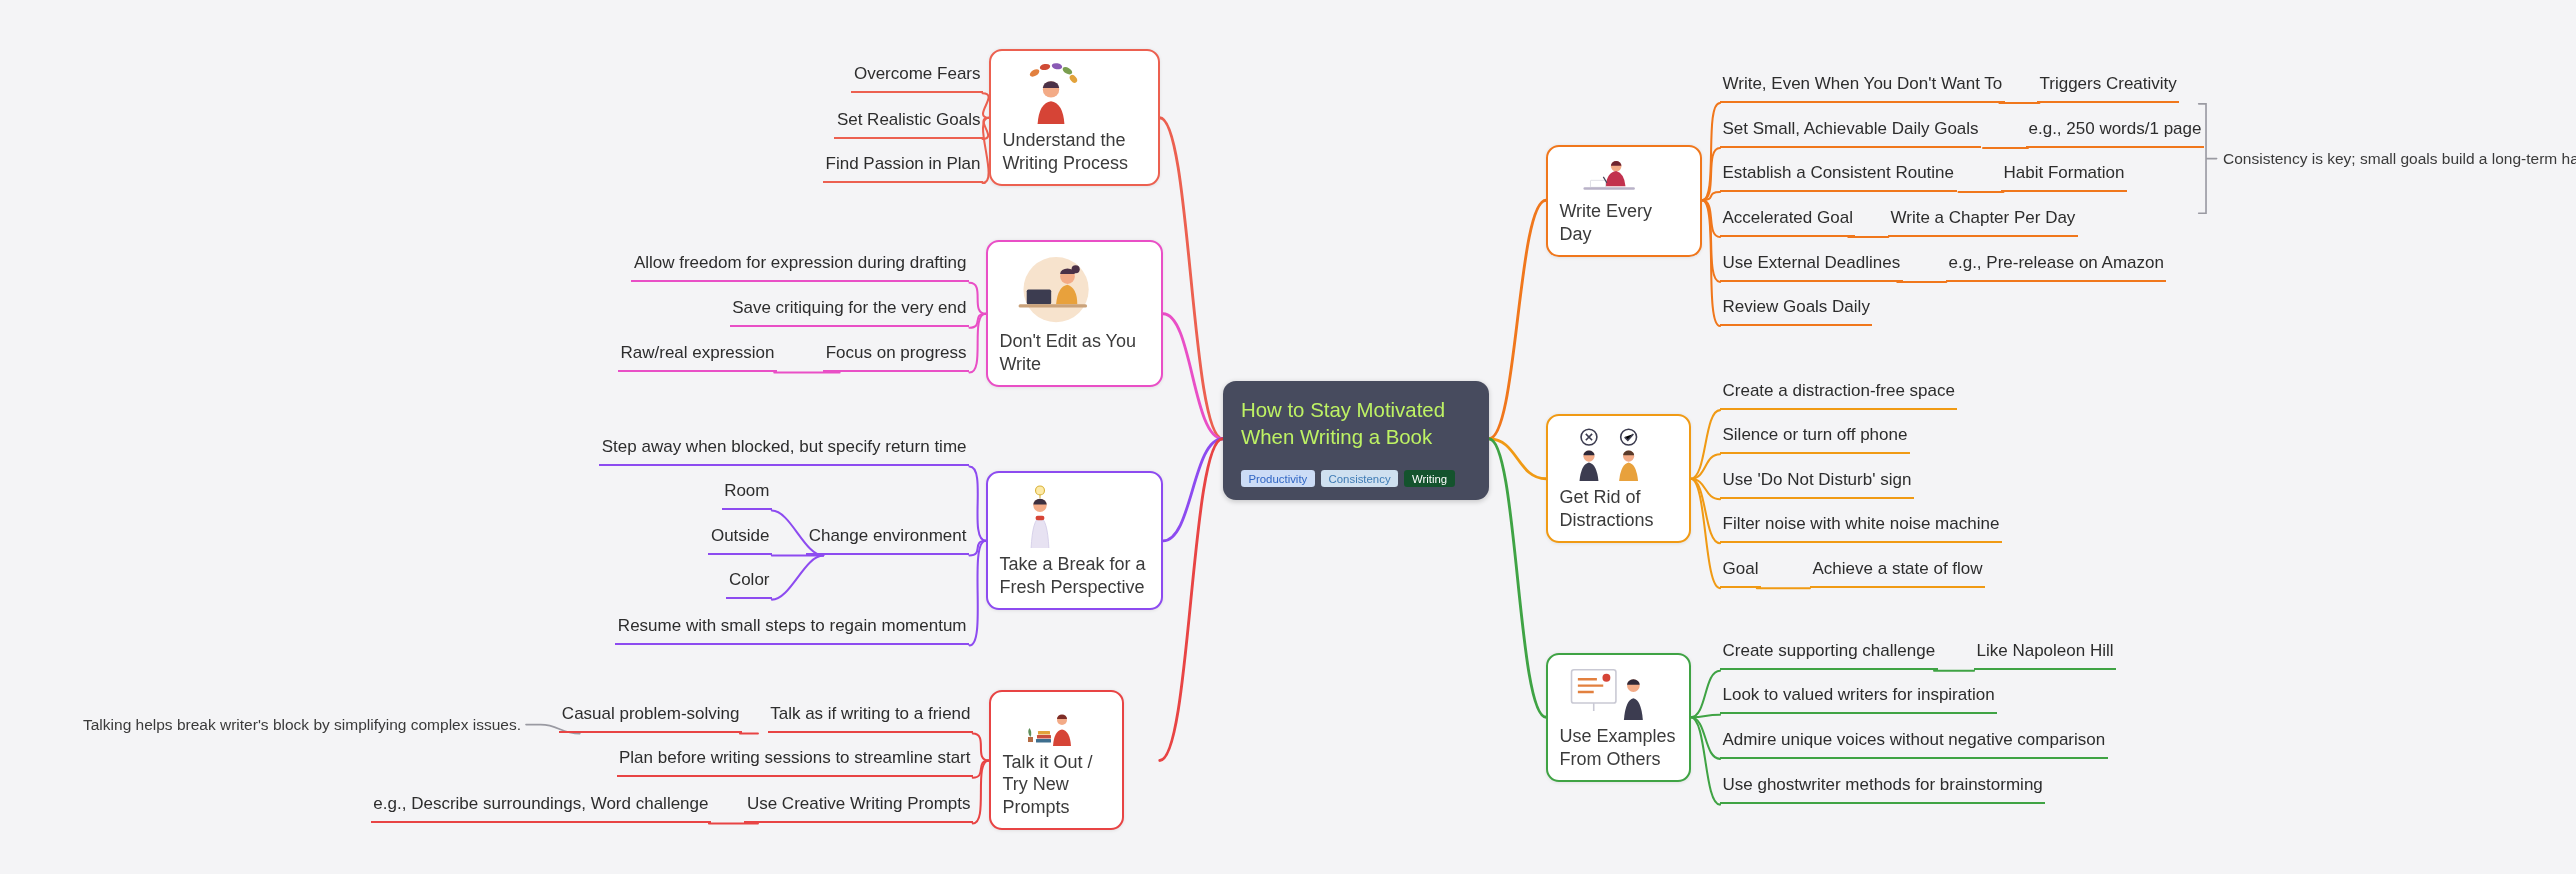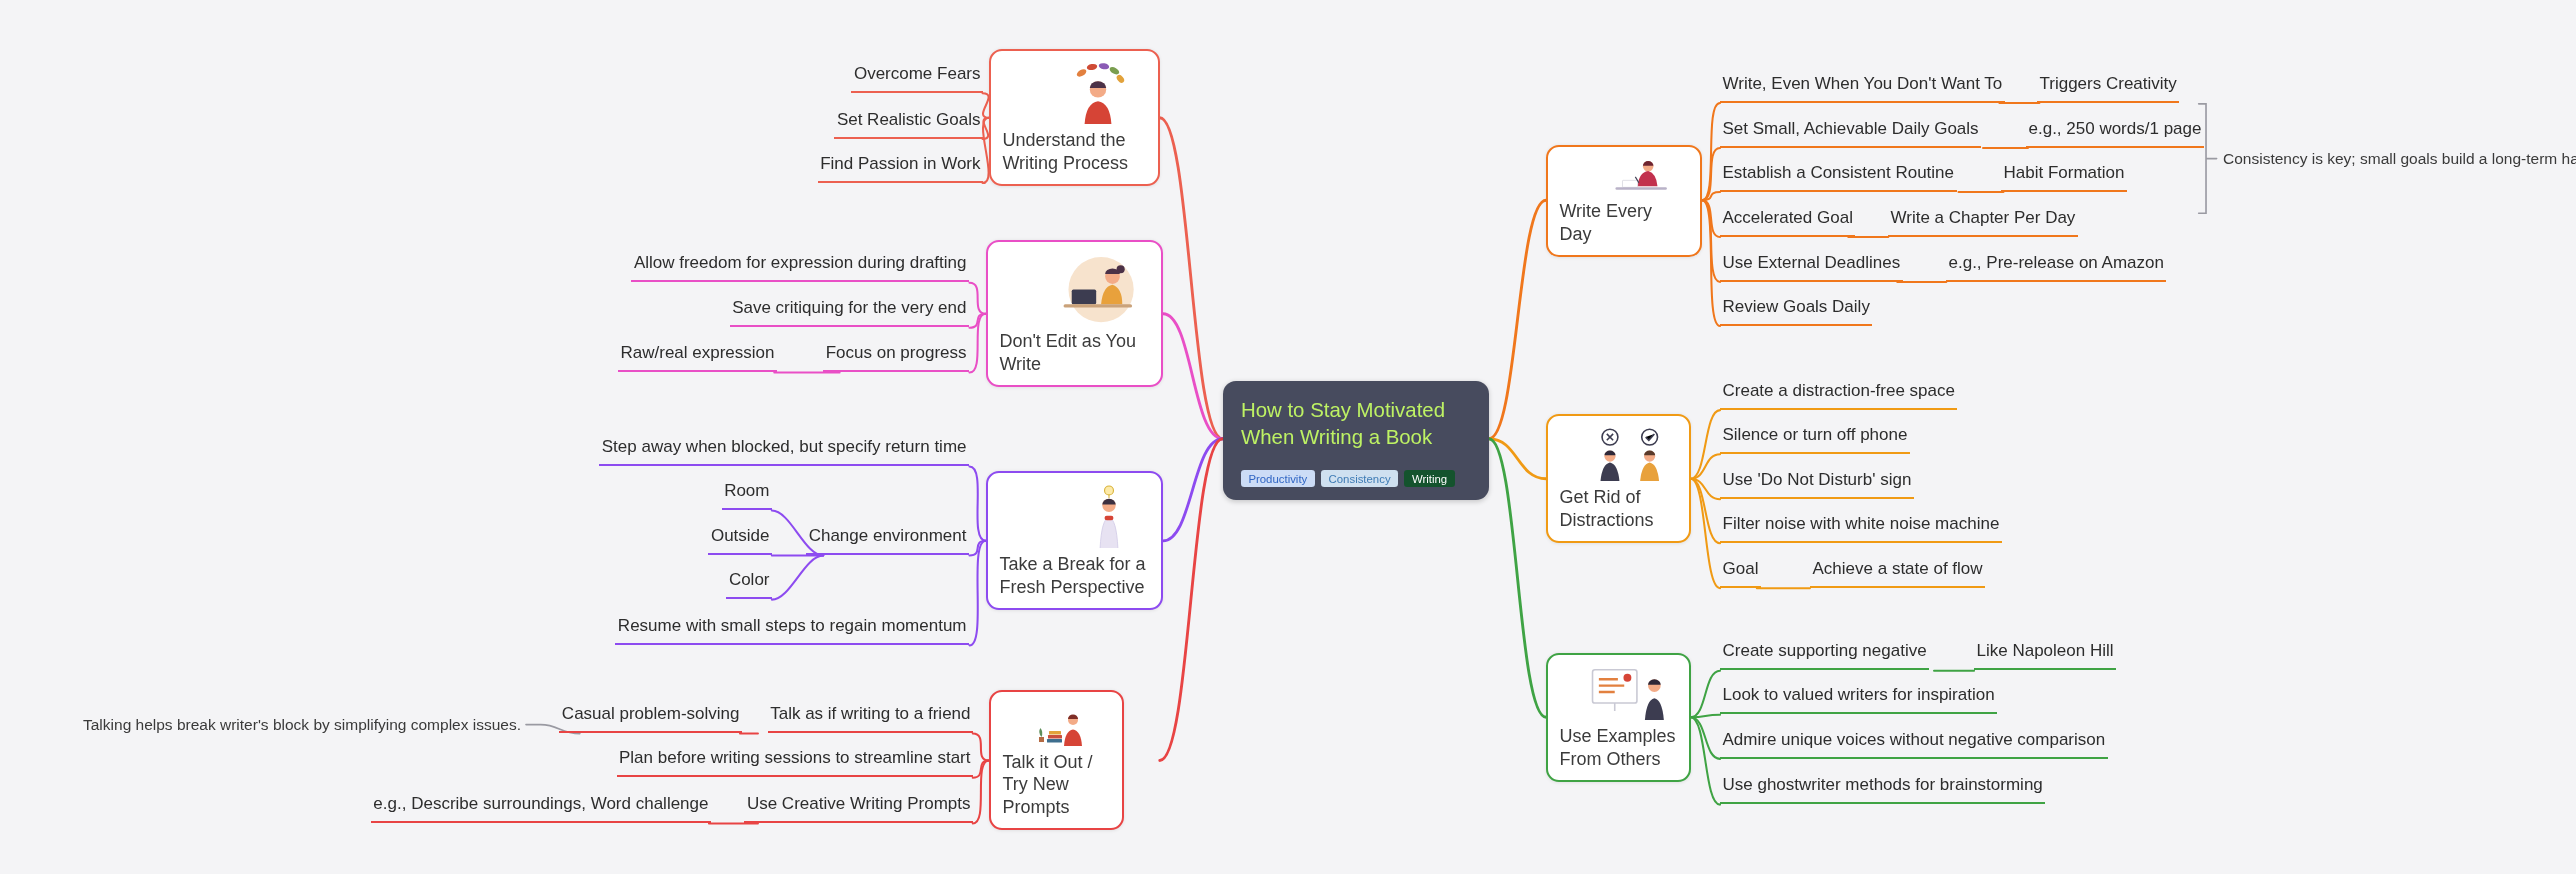--- a/index.html
+++ b/index.html
@@ -11,21 +11,21 @@
           background:#474b5e;border-radius:13px;padding:16.3px 18px 13px;z-index:3;
           box-shadow:0 1.6px 4.9px rgba(0,0,0,.18);}
   .ctitle{color:#bef264;font-size:20.4px;line-height:1.3;}
   .tags{display:flex;gap:6.5px;margin-top:20px;}
   .tag{font-size:11.4px;padding:2.5px 7.4px;border-radius:3.3px;white-space:nowrap;}
   .tag0{background:#ccdcf6;color:#3166c4;}
   .tag1{background:#cfe0f0;color:#3e7bb5;}
   .tag2{background:#14532d;color:#ffffff;}
   
   .topic{position:absolute;box-sizing:border-box;background:#ffffff;border:2px solid;
-         border-radius:13px;display:flex;flex-direction:column;align-items:flex-end;
+         border-radius:13px;display:flex;flex-direction:column;align-items:flex-start;
          justify-content:flex-end;gap:4.9px;padding:9.8px 11.4px;z-index:2;
          box-shadow:0 0.8px 3.3px rgba(0,0,0,.08);}
   .topic .tlabel{font-size:18px;color:#3b3b3b;line-height:1.25;align-self:flex-start;}
   
   .leaf{position:absolute;white-space:nowrap;font-size:17px;color:#2d2d2d;line-height:21px;
         padding:0 2.5px 6.5px 2.5px;border-bottom:2.5px solid;z-index:2;}
   .c0{border-color:#ec6050;} .c1{border-color:#e94fc6;} .c2{border-color:#8d4bf0;}
   .c3{border-color:#e84444;} .c4{border-color:#f0771c;} .c5{border-color:#f09a14;}
   .c6{border-color:#3fa344;}
   .note{position:absolute;white-space:nowrap;font-size:15.5px;color:#3a3a3a;line-height:19px;z-index:2;}
@@ -195,21 +195,21 @@
       <line x1="42" y1="48" x2="42" y2="58" stroke="#c9c9d4" stroke-width="2"></line>
       <circle cx="92" cy="26" r="8" fill="#f3ab87"></circle>
       <path d="M84,25 a8,7 0 0,1 16,0 z" fill="#2f2838"></path>
       <path d="M80,70 Q82,44 92,42 Q102,44 104,70 Z" fill="#3c3c50"></path>
     </svg>
     <div class="tlabel">Use Examples From Others</div>
   </div>
 
   <div class="leaf c0" style="right:1593px;top:63px">Overcome Fears</div>
   <div class="leaf c0" style="right:1593px;top:109px">Set Realistic Goals</div>
-  <div class="leaf c0" style="right:1593px;top:153px">Find Passion in Work</div>
+  <div class="leaf c0" style="right:1593px;top:153px">Find Passion in Plan</div>
 
   <div class="leaf c1" style="right:1607px;top:252px">Allow freedom for expression during drafting</div>
   <div class="leaf c1" style="right:1607px;top:297px">Save critiquing for the very end</div>
   <div class="leaf c1" style="right:1607px;top:342px">Focus on progress</div>
   <div class="leaf c1" style="right:1799px;top:342px">Raw/real expression</div>
 
   <div class="leaf c2" style="right:1607px;top:436px">Step away when blocked, but specify return time</div>
   <div class="leaf c2" style="right:1607px;top:525px">Change environment</div>
   <div class="leaf c2" style="right:1607px;top:615px">Resume with small steps to regain momentum</div>
   <div class="leaf c2" style="right:1804px;top:480px">Room</div>
@@ -236,20 +236,20 @@
   <div class="leaf c4" style="left:1720px;top:296px">Review Goals Daily</div>
   <div class="note" style="left:2223px;top:149px">Consistency is key; small goals build a long-term habit.</div>
 
   <div class="leaf c5" style="left:1720px;top:380px">Create a distraction-free space</div>
   <div class="leaf c5" style="left:1720px;top:424px">Silence or turn off phone</div>
   <div class="leaf c5" style="left:1720px;top:469px">Use 'Do Not Disturb' sign</div>
   <div class="leaf c5" style="left:1720px;top:513px">Filter noise with white noise machine</div>
   <div class="leaf c5" style="left:1720px;top:558px">Goal</div>
   <div class="leaf c5" style="left:1810px;top:558px">Achieve a state of flow</div>
 
-  <div class="leaf c6" style="left:1720px;top:640px">Create supporting negative</div>
+  <div class="leaf c6" style="left:1720px;top:640px">Create supporting challenge</div>
   <div class="leaf c6" style="left:1974px;top:640px">Like Napoleon Hill</div>
   <div class="leaf c6" style="left:1720px;top:684px">Look to valued writers for inspiration</div>
   <div class="leaf c6" style="left:1720px;top:729px">Admire unique voices without negative comparison</div>
   <div class="leaf c6" style="left:1720px;top:774px">Use ghostwriter methods for brainstorming</div>
 
 </div>
 
 
 </body></html>

